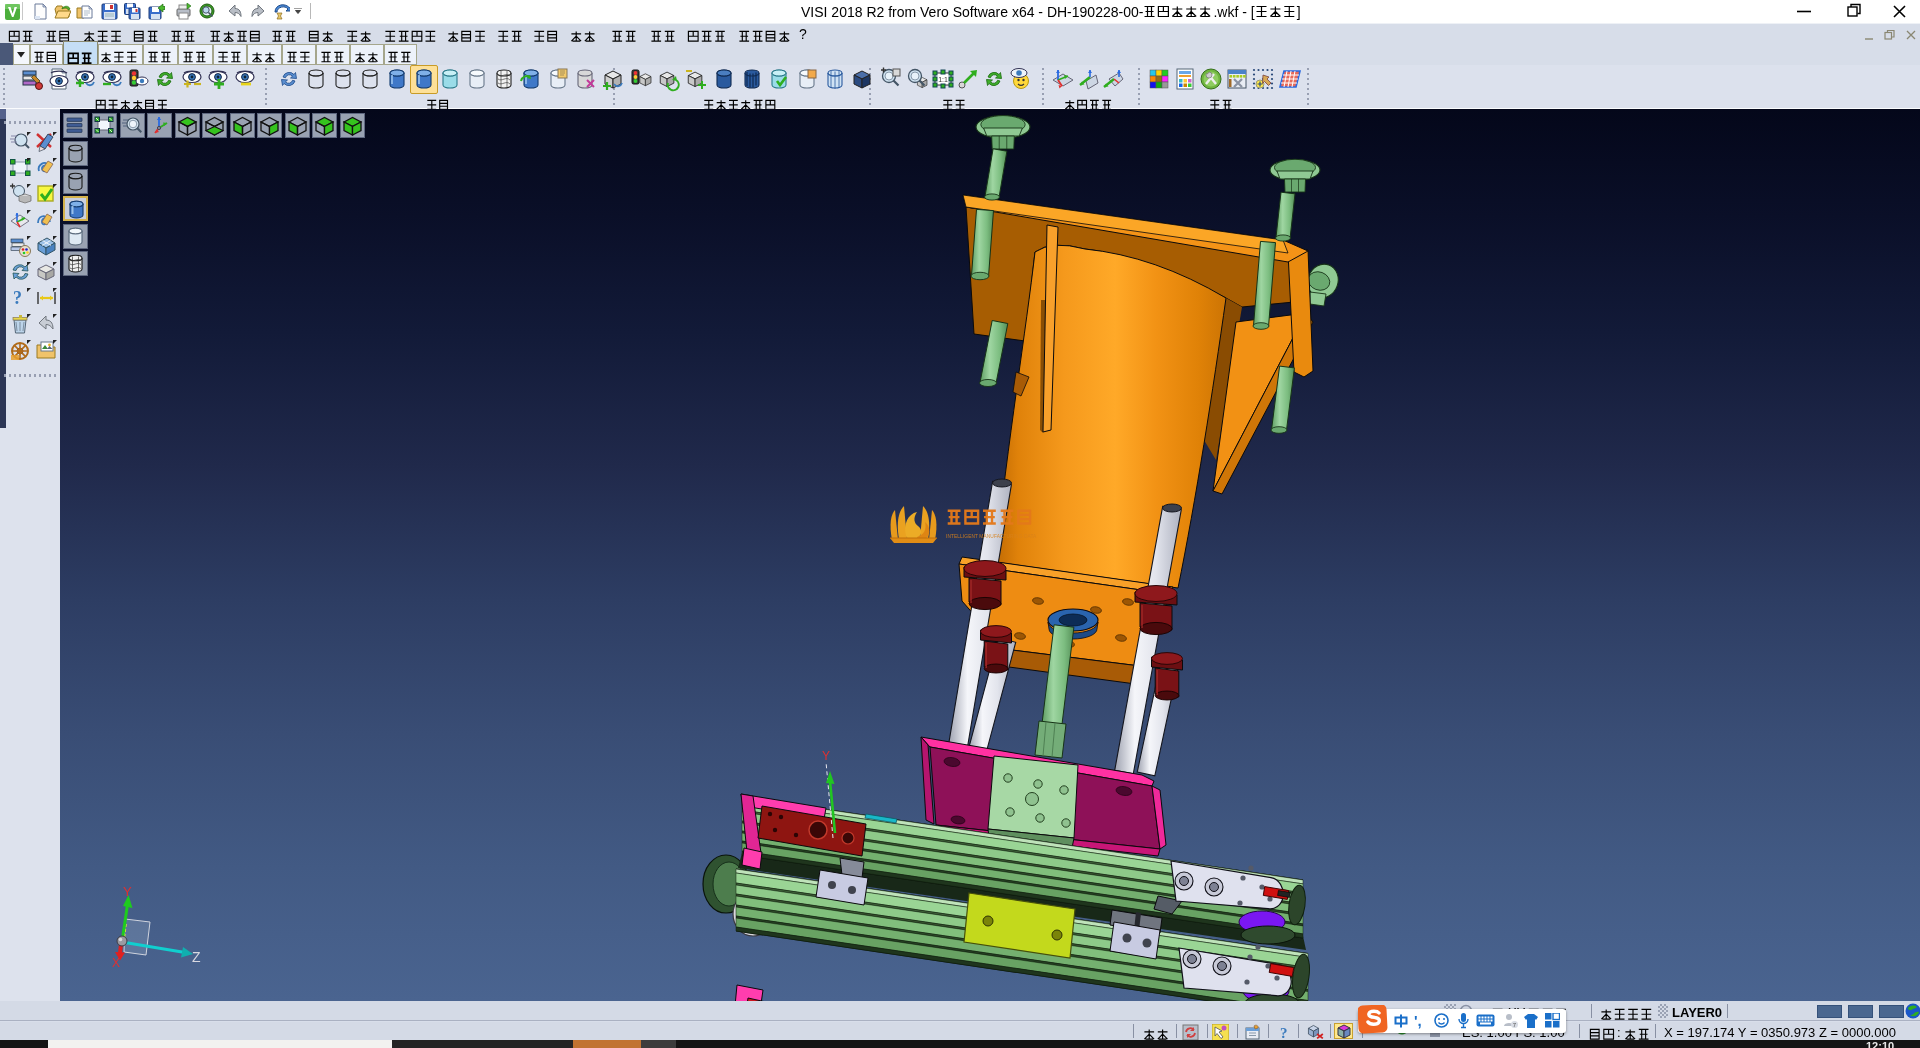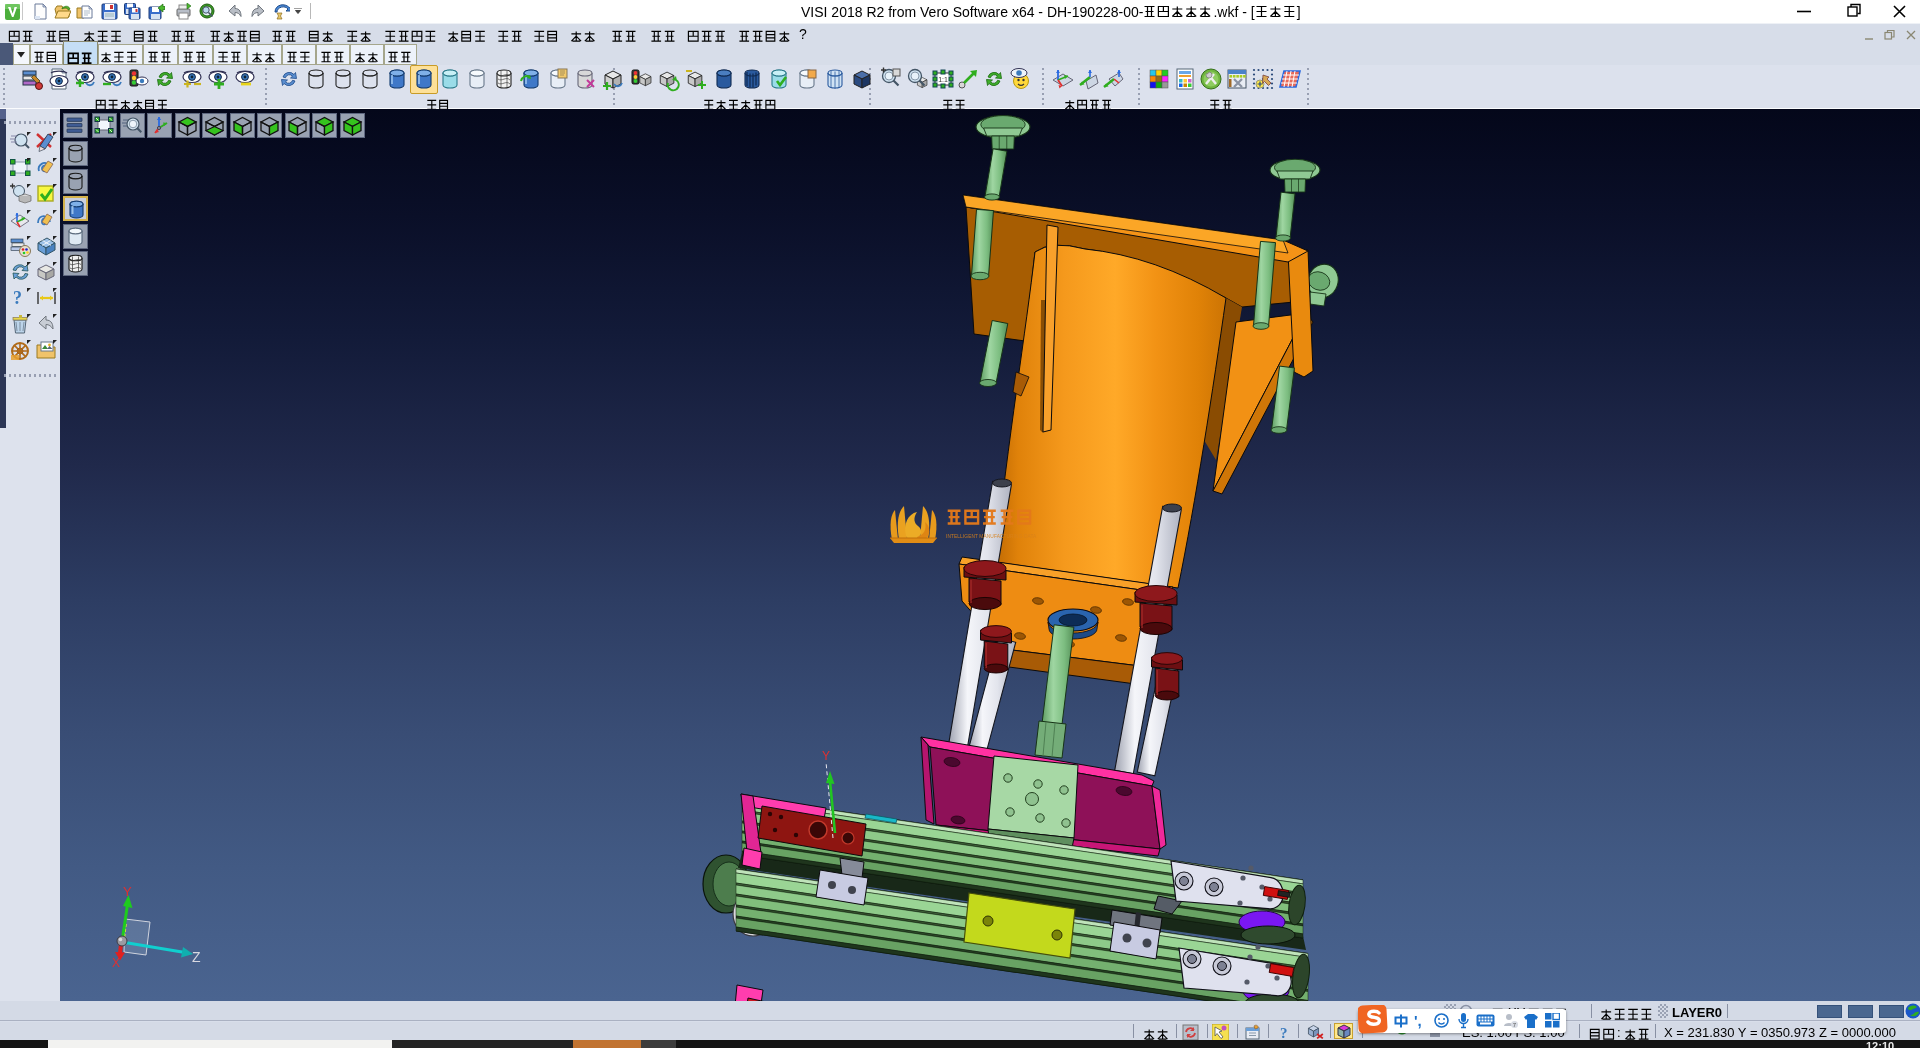--- a/index.html
+++ b/index.html
@@ -1177,21 +1177,21 @@
     <div class="st" style="left:1462px;top:1025px">ES: 1.00 FS: 1.00</div>
     <div class="ssep" style="left:1579px;top:1024px"></div>
     <div style="position:absolute;left:1589px;top:1025px"><svg class="" width="27" height="14" style="vertical-align:-2px">
         <path d="M1.4,2.4H10.1V12.1H1.4Z M1.4,5.6H10.1 M1.4,8.8H10.1 M14.8,2.4H24.5V12.1H14.8Z M14.8,7.2H24.5 M19.6,2.4V7.2" stroke="#000" stroke-width="1.15" fill="none"></path>
       </svg></div>
     <div class="st" style="left:1617px;top:1025px">:</div>
     <div style="position:absolute;left:1624px;top:1025px"><svg class="" width="27" height="14" style="vertical-align:-2px">
         <path d="M1.4,4.8H11.1 M6.2,2.4V12.1 M1.4,12.1L6.2,7.2 M11.1,12.1L6.2,7.2 M2.4,12.1H10.1 M14.8,2.4H24.5 M15.8,7.2H23.5 M14.8,12.1H24.5 M17.7,2.4V12.1 M21.6,2.4V12.1" stroke="#000" stroke-width="1.15" fill="none"></path>
       </svg></div>
     <div class="ssep" style="left:1655px;top:1024px"></div>
-    <div class="st" style="left:1664px;top:1025px">X = 231.830 Y = 0350.973 Z = 0000.000</div>
+    <div class="st" style="left:1664px;top:1025px">X = 197.174 Y = 0350.973 Z = 0000.000</div>
     <div id="taskbar"></div>
     <div class="ab" style="left:48px;top:1040px;width:344px;height:8px;background:#f2f2f0"></div>
     <div class="ab" style="left:392px;top:1040px;width:181px;height:8px;background:#242424"></div>
     <div class="ab" style="left:573px;top:1040px;width:68px;height:8px;background:#c17331"></div>
     <div class="ab" style="left:641px;top:1040px;width:35px;height:8px;background:#3c3c3c"></div>
     <div class="ab" style="left:1866px;top:1040px;width:44px;height:8px;color:#e8e8e8;font-size:11px;font-weight:bold;overflow:hidden">12:10</div>
     <div id="ime"></div>
     <svg class="ab" style="left:1358px;top:1005px" width="31" height="29" viewBox="0 0 31 29">
       <rect x="0" y="0" width="29" height="28" rx="5" fill="#f06522" transform="rotate(-3 14 14)"></rect>
       <path d="M21,8 c-2,-2.5 -9,-2.5 -10,0.5 c-1,3 3,3.5 6,4 c3.5,0.5 5,2 4,4.5 c-1.5,3 -9,3 -11,0" stroke="#fff" stroke-width="3.4" fill="none" stroke-linecap="round"></path>

